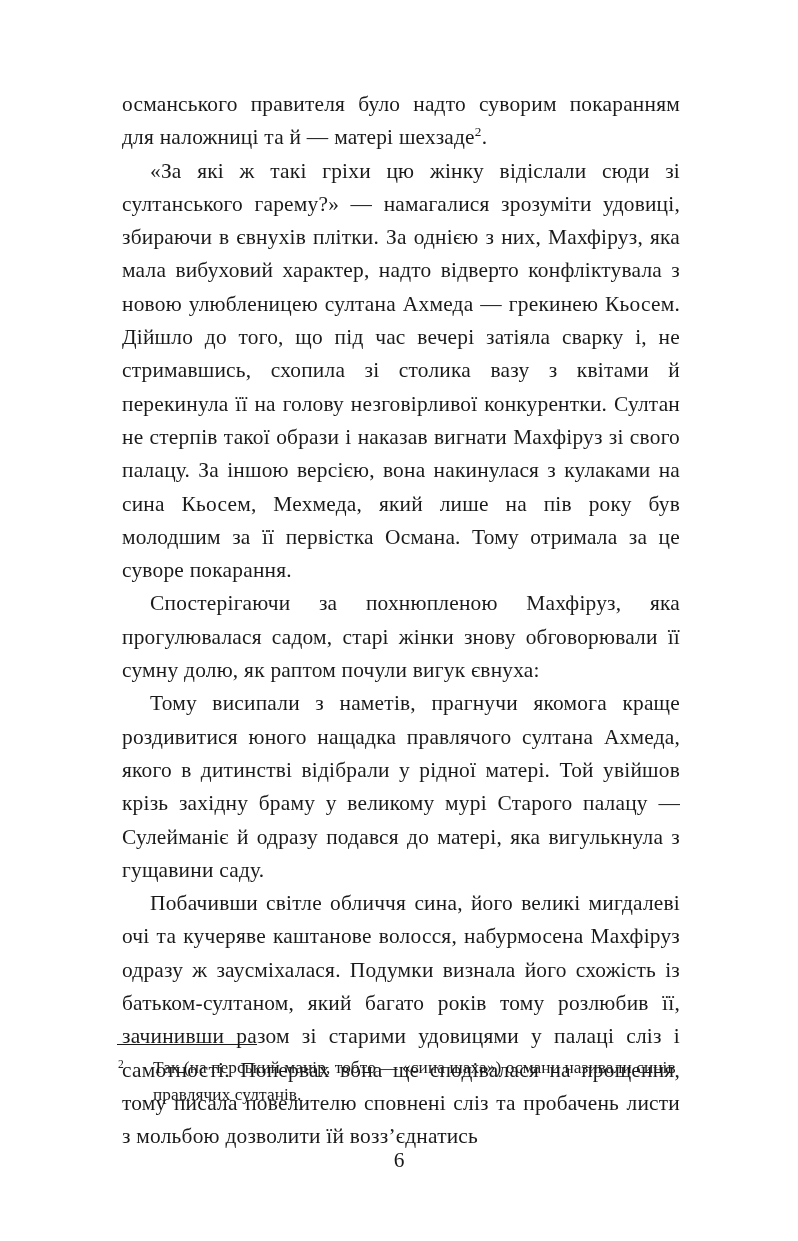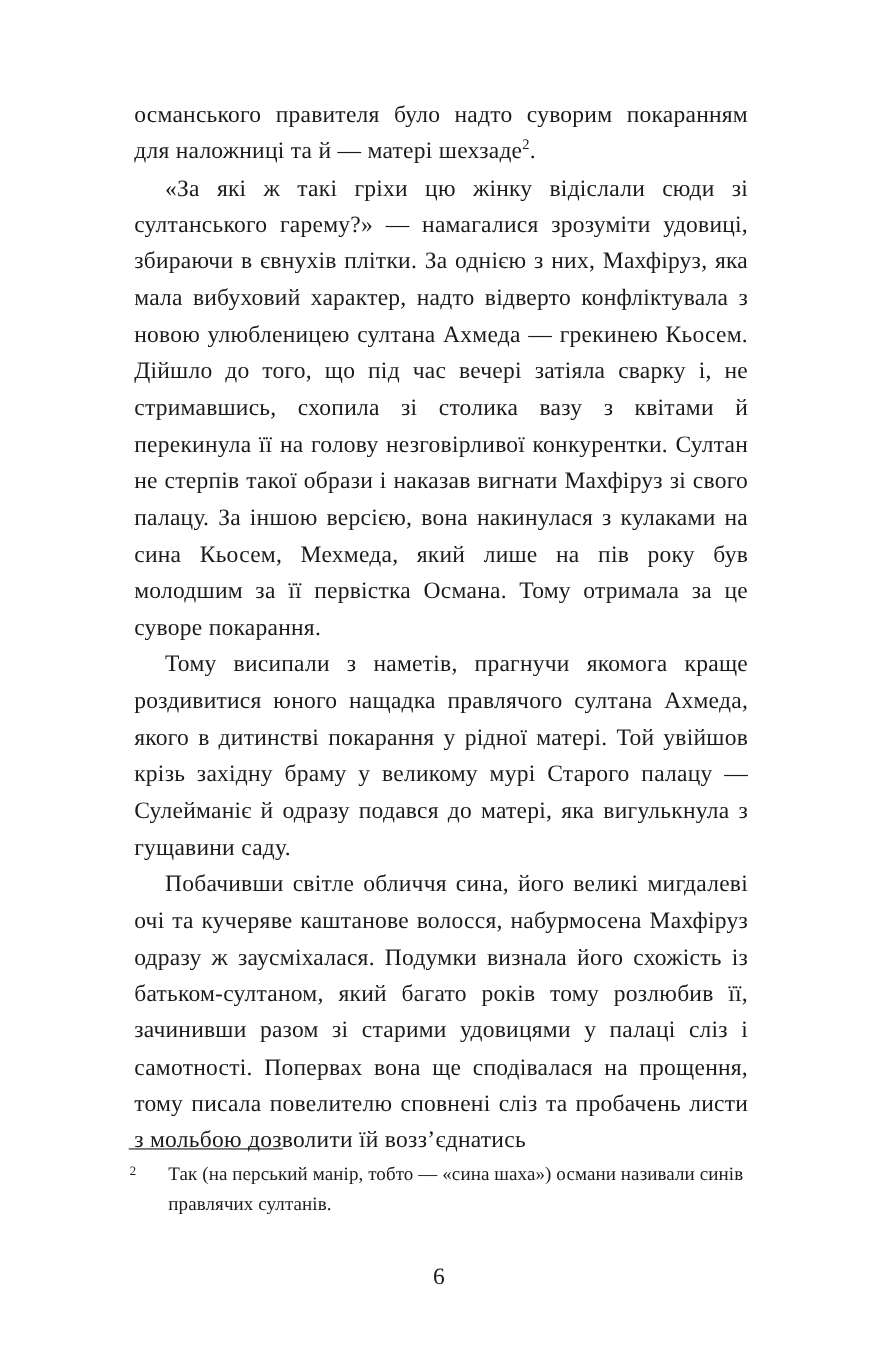--- a/index.html
+++ b/index.html
@@ -91,23 +91,24 @@
 <body>
 
 <div id="page">
 
   <div id="text-column">
 
     <p class="para no-indent"><span>османського правителя було надто суворим покаранням для наложниці та й — матері шехзаде</span><sup>2</sup><span>.</span></p>
 
     <p class="para">«За які ж такі гріхи цю жінку відіслали сюди зі султанського гарему?» — намагалися зрозуміти удовиці, збираючи в євнухів плітки. За однією з них, Махфіруз, яка мала вибуховий характер, надто відверто конфліктувала з новою улюбленицею султана Ахмеда — грекинею Кьосем. Дійшло до того, що під час вечері затіяла сварку і, не стримавшись, схопила зі столика вазу з квітами й перекинула її на голову незговірливої конкурентки. Султан не стерпів такої образи і наказав вигнати Махфіруз зі свого палацу. За іншою версією, вона накинулася з кулаками на сина Кьосем, Мехмеда, який лише на пів року був молодшим за її первістка Османа. Тому отримала за це суворе покарання.</p>
 
+    <p class="para">Спостерігаючи за похнюпленою Махфіруз, яка прогулювалася садом, старі жінки знову обговорювали її сумну долю, як раптом почули вигук євнуха:</p>
 
 
-    <p class="para">Тому висипали з наметів, прагнучи якомога краще роздивитися юного нащадка правлячого султана Ахмеда, якого в дитинстві покарання у рідної матері. Той увійшов крізь західну браму у великому мурі Старого палацу — Сулейманіє й одразу подався до матері, яка вигулькнула з гущавини саду.</p>
+    <p class="para">Тому висипали з наметів, прагнучи якомога краще роздивитися юного нащадка правлячого султана Ахмеда, якого в дитинстві відібрали у рідної матері. Той увійшов крізь західну браму у великому мурі Старого палацу — Сулейманіє й одразу подався до матері, яка вигулькнула з гущавини саду.</p>
 
     <p class="para">Побачивши світле обличчя сина, його великі мигдалеві очі та кучеряве каштанове волосся, набурмосена Махфіруз одразу ж заусміхалася. Подумки визнала його схожість із батьком-султаном, який багато років тому розлюбив її, зачинивши разом зі старими удовицями у палаці сліз і самотності. Попервах вона ще сподівалася на прощення, тому писала повелителю сповнені сліз та пробачень листи з мольбою дозволити їй возз’єднатись</p>
 
   </div>
 
   <div id="footnote-block">
     <hr id="footnote-rule">
     <div class="footnote-row">
       <span class="footnote-marker">2</span>
       <span>Так (на перський манір, тобто — «сина шаха») османи називали синів правлячих султанів.</span>

